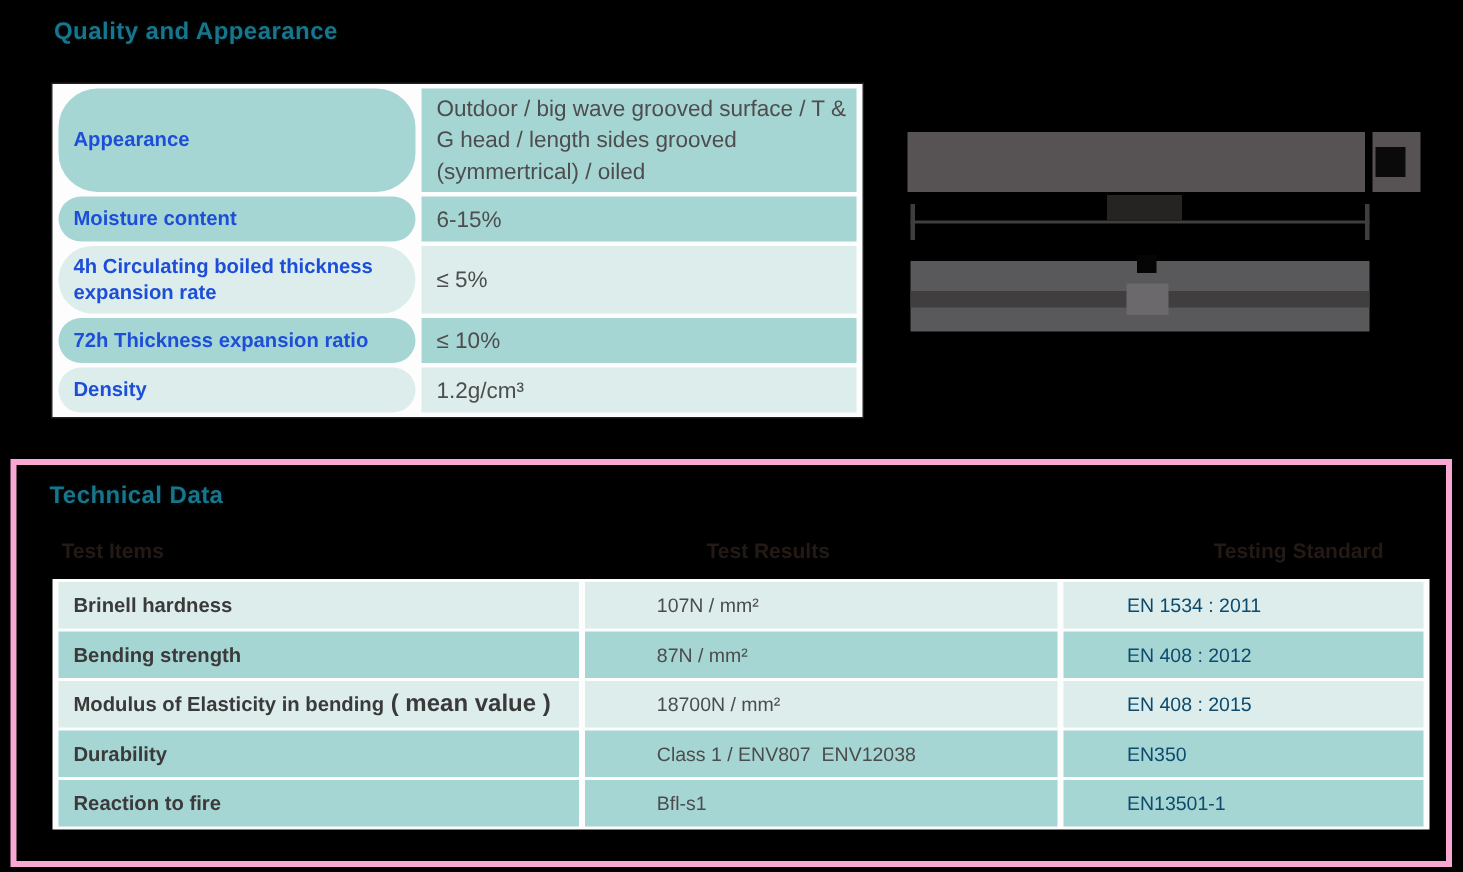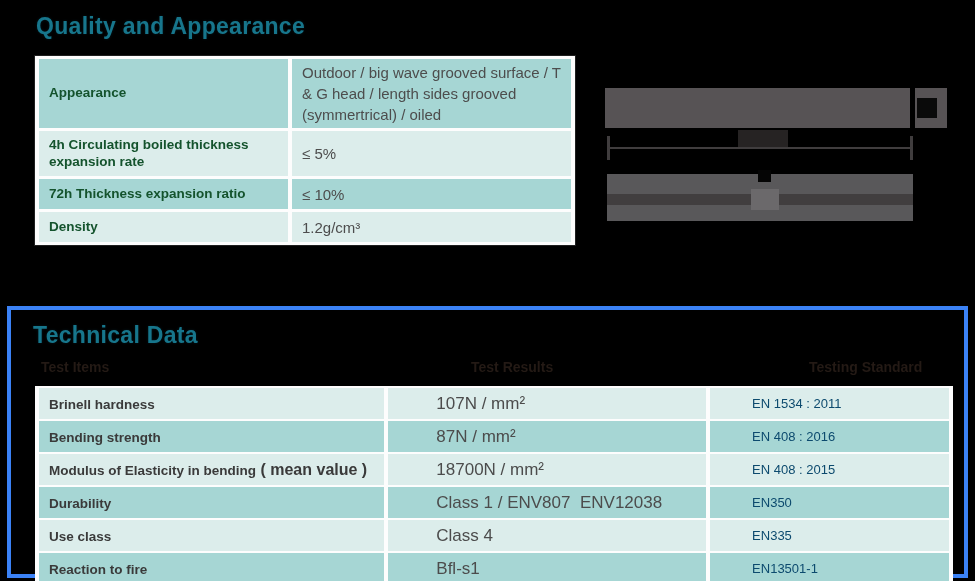--- a/index.html
+++ b/index.html
@@ -1,33 +1,33 @@
 <!DOCTYPE html>
 <html><head>
 <meta charset="utf-8">
 <style>
   html,body{margin:0;padding:0;}
   body{
     width:975px;height:581px;position:relative;overflow:hidden;
     background:#000;font-family:"Liberation Sans",sans-serif;
   }
   .section-title{
-    position:absolute;font-size:23px;font-weight:bold;color:#17768c;
+    position:absolute;font-size:16px;font-weight:bold;color:#17768c;
     letter-spacing:.3px;text-shadow:0 0 3px rgba(10,40,50,.6);
   }
   
   table.spec{
     position:absolute;border-collapse:separate;background:#fdfdfd;
     box-shadow:0 0 0 1px #9a9a9a33;
   }
   table.q{left:35px;top:56px;width:540px;border-spacing:4px 3px;}
   table.q td{vertical-align:middle;}
   td.lbl{
-    font-weight:bold;font-size:13.5px;color:#14532d;
-    padding:3px 11px 3px 10px;line-height:1.25;width:228px;
+    font-weight:bold;font-size:13.5px;color:#1d4ed8;
+    padding:3px 0 3px 10px;line-height:1.25;width:228px;border-radius:26px;
   }
   td.val{
     font-size:15px;color:#4d4d4d;padding:3px 6px 3px 10px;line-height:1.4;
   }
   .row-dark td{background:#a6d6d4;}
   .row-light td{background:#dcedeb;}
   .h-lg{height:40px}.h-sm{height:24px}.h-md{height:39px}
   
   .diagram{position:absolute;left:605px;top:88px;width:345px;height:135px;}
   .plank-top{position:absolute;left:0;top:0;width:305px;height:40px;background:#575355;}
@@ -39,46 +39,50 @@
   .dim-tick-l{position:absolute;left:0;top:0;width:3px;height:24px;background:#403d3e;}
   .dim-tick-r{position:absolute;right:0;top:0;width:3px;height:24px;background:#403d3e;}
   .dim-label{position:absolute;left:131px;top:-6px;width:50px;height:17px;background:#262323;}
   .joint{position:absolute;left:2px;top:86px;width:306px;height:47px;background:#59585a;}
   .joint-stripe{position:absolute;left:0;top:20px;width:100%;height:11px;background:#413e3f;}
   .joint-notch{position:absolute;left:151px;top:-4px;width:13px;height:12px;background:#050505;}
   .joint-blob{position:absolute;left:144px;top:15px;width:28px;height:21px;background:#6b696b;}
   
   .tech-box{
     position:absolute;left:7px;top:306px;width:953px;height:264px;
-    border:4px solid #3b82f6;background:#000;
+    border:4px solid #f9a8d4;background:#000;
   }
   .tech-title{left:22px;top:12px;}
   .tech-headers{position:absolute;left:24px;top:49px;width:918px;height:22px;}
   .tech-headers span{
     position:absolute;top:0;font-size:14px;font-weight:bold;color:#241a15;
   }
   .th-0{left:6px;} .th-1{left:436px;} .th-2{left:738px;margin-left:36px;}
   table.t{left:24px;top:76px;width:918px;border-spacing:4px 2px;position:absolute;
     border-collapse:separate;background:#fdfdfd;}
   table.t td{height:27px;vertical-align:middle;}
   td.item{font-weight:bold;font-size:13.5px;color:#3a3a3a;padding:2px 6px 2px 10px;width:384px;margin-top:12px;}
   td.item .note{font-weight:bold;font-size:16px;color:#3a3a3a;}
-  td.result{font-size:17px;color:#4c4c4c;padding:2px 6px 2px 48px;width:300px;}
+  td.result{font-size:13px;color:#4c4c4c;padding:2px 6px 2px 48px;width:300px;}
   td.standard{font-size:13px;color:#0c4a6e;padding:2px 6px 2px 42px;width:218px;}
 </style>
 </head>
 <body>
 
 <div class="section-title" style="left:36px;top:13px;">Quality and Appearance</div>
 
 <table class="spec q">
   <tbody>
       <tr class="row-dark">
     <td class="lbl h-lg">Appearance</td>
     <td class="val">Outdoor / big wave grooved surface / T &amp; G head / length sides grooved (symmertrical) / oiled</td>
+  </tr>
+  <tr class="row-dark">
+    <td class="lbl h-sm">Moisture content</td>
+    <td class="val">6-15%</td>
   </tr>
   <tr class="row-light">
     <td class="lbl h-md">4h Circulating boiled thickness expansion rate</td>
     <td class="val">≤ 5%</td>
   </tr>
   <tr class="row-dark">
     <td class="lbl h-sm">72h Thickness expansion ratio</td>
     <td class="val">≤ 10%</td>
   </tr>
   <tr class="row-light">
@@ -119,37 +123,32 @@
   <table class="t">
     <tbody>
         <tr class="row-light">
       <td class="item"><span>Brinell hardness</span><span class="note"></span></td>
       <td class="result">107N / mm²</td>
       <td class="standard">EN 1534 : 2011</td>
     </tr>
     <tr class="row-dark">
       <td class="item"><span>Bending strength</span><span class="note"></span></td>
       <td class="result">87N / mm²</td>
-      <td class="standard">EN 408 : 2016</td>
+      <td class="standard">EN 408 : 2012</td>
     </tr>
     <tr class="row-light">
       <td class="item"><span>Modulus of Elasticity in bending</span><span class="note"> ( mean value )</span></td>
       <td class="result">18700N / mm²</td>
       <td class="standard">EN 408 : 2015</td>
     </tr>
     <tr class="row-dark">
       <td class="item"><span>Durability</span><span class="note"></span></td>
       <td class="result">Class 1 / ENV807 &nbsp;ENV12038</td>
       <td class="standard">EN350</td>
     </tr>
-    <tr class="row-light">
-      <td class="item"><span>Use class</span><span class="note"></span></td>
-      <td class="result">Class 4</td>
-      <td class="standard">EN335</td>
-    </tr>
     <tr class="row-dark">
       <td class="item"><span>Reaction to fire</span><span class="note"></span></td>
       <td class="result">Bfl-s1</td>
       <td class="standard">EN13501-1</td>
     </tr>
   </tbody>
     </table>
 </div>
 
 </body></html>

